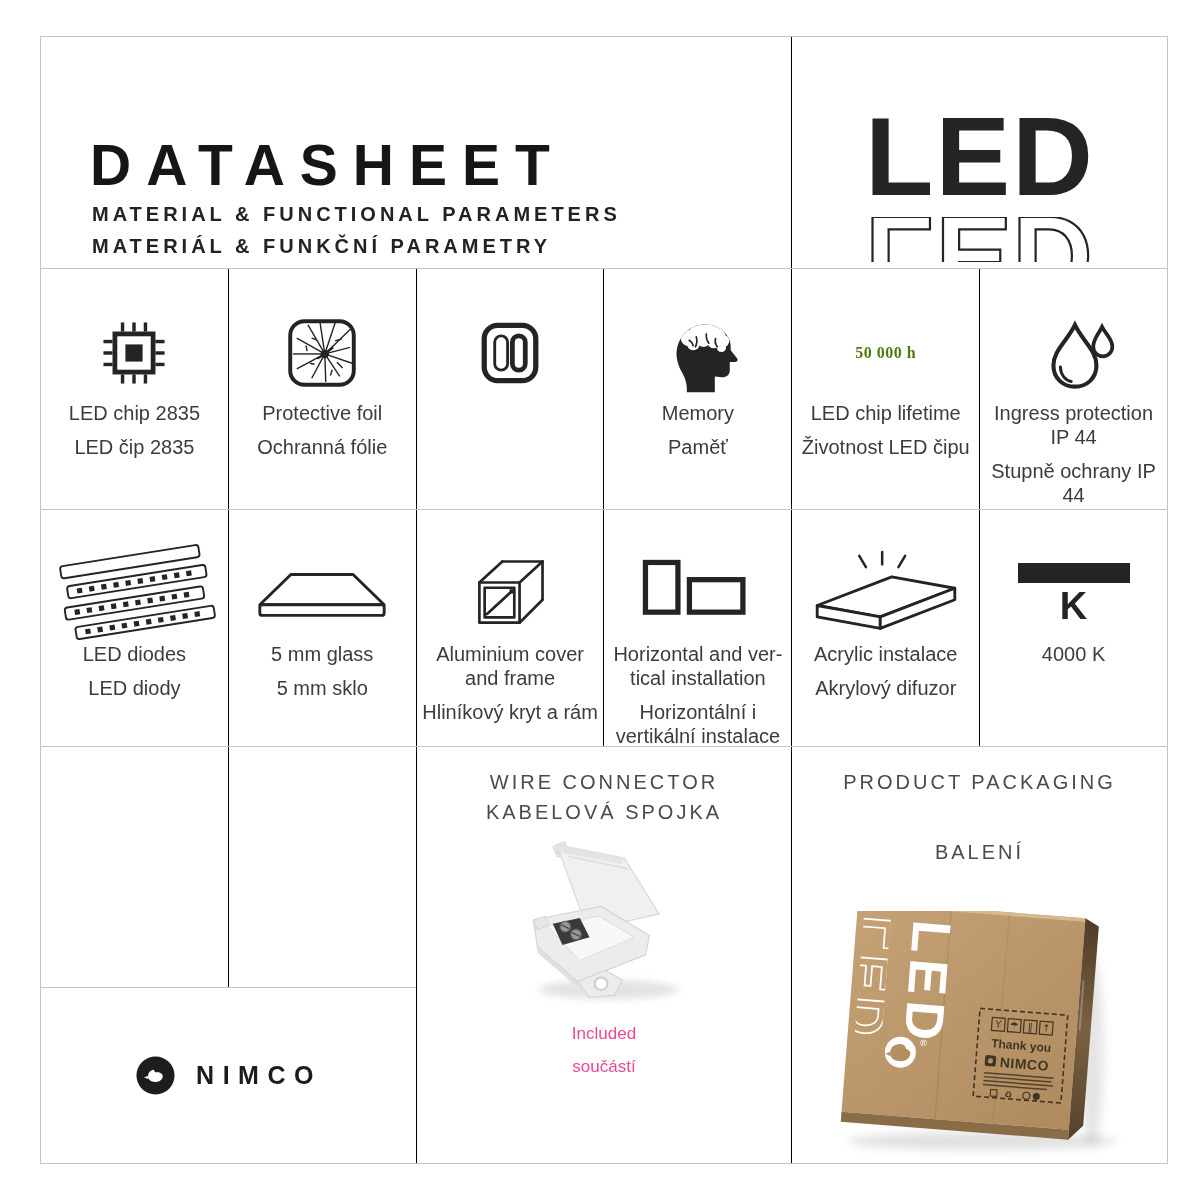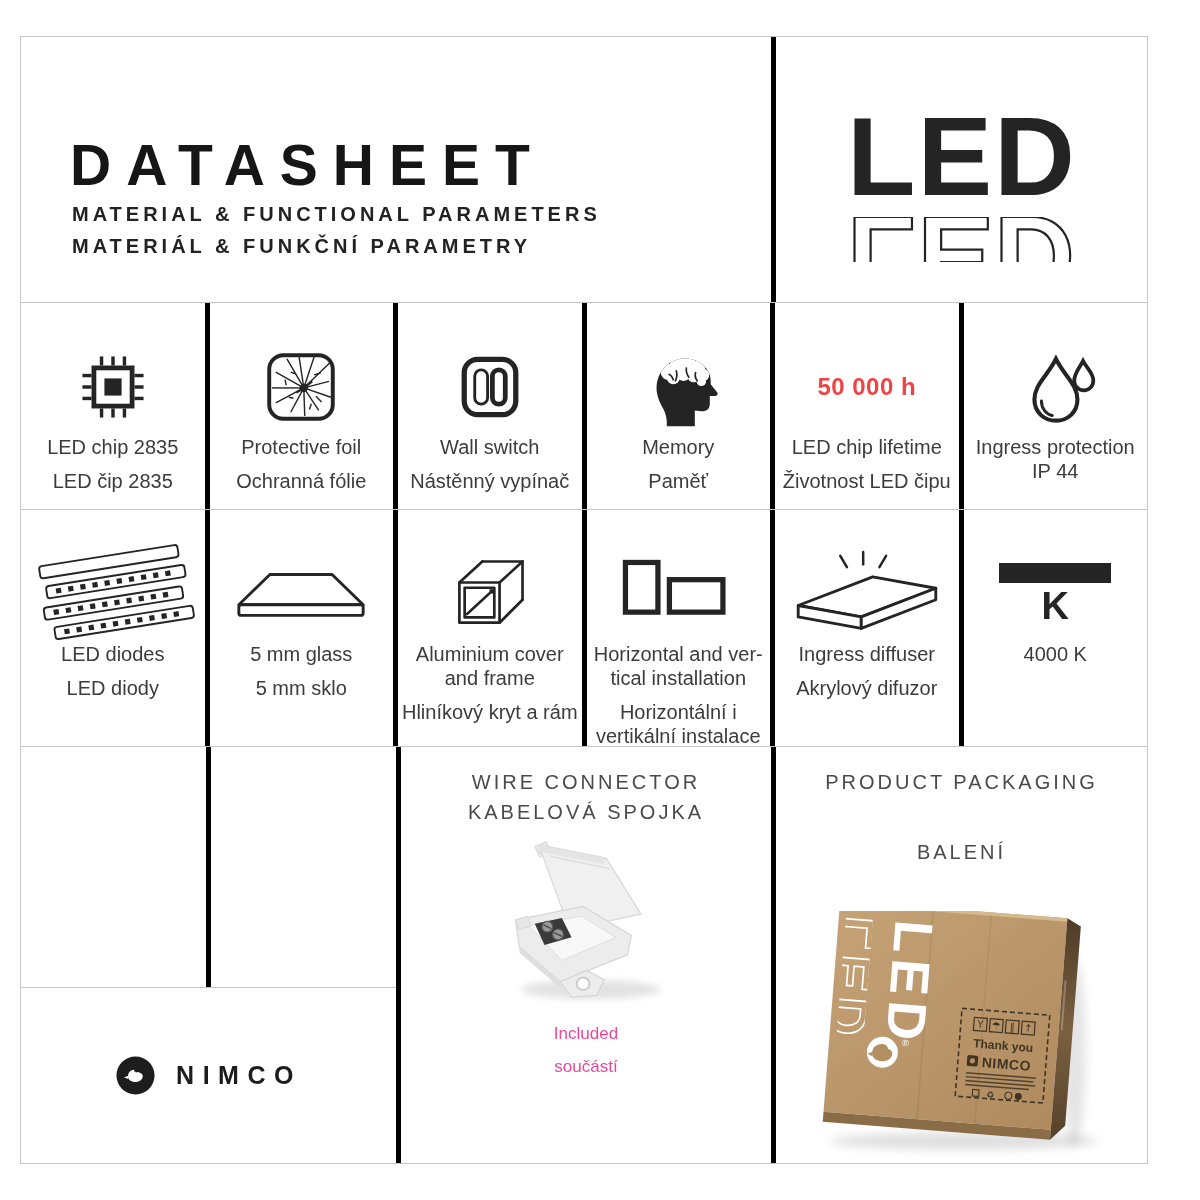--- a/index.html
+++ b/index.html
@@ -1,39 +1,39 @@
 <!DOCTYPE html>
 <html><head>
 <meta charset="utf-8">
 <style>
   html,body{margin:0;padding:0;background:#fff;}
   body{width:1200px;height:1200px;position:relative;font-family:"Liberation Sans",sans-serif;color:#3c3c3c;}
   *{box-sizing:border-box;}
-  .sheet{position:absolute;left:20px;top:36px;width:1128px;height:1128px;border:1px solid #c5c5c5;display:flex;flex-direction:column;}
+  .sheet{position:absolute;left:40px;top:36px;width:1128px;height:1128px;border:1px solid #c5c5c5;display:flex;flex-direction:column;}
   .row{display:flex;}
-  .bl{border-left:5px solid #000000;}
+  .bl{border-left:1px solid #000000;}
   .bt{border-top:1px solid #c5c5c5;}
 
   
   .header-row{height:309px;}
   .brand-cell{flex:1;position:relative;}
   .ds-title{position:absolute;left:49px;top:100px;font-size:57px;line-height:57px;font-weight:700;letter-spacing:15px;color:#161616;white-space:nowrap;}
   .ds-sub{position:absolute;left:51px;font-size:20px;line-height:20px;font-weight:700;letter-spacing:4px;color:#222;white-space:nowrap;}
   .ds-sub1{top:167px;}
   .ds-sub2{top:199px;text-align:center;}
   .logo-cell{width:376px;display:flex;justify-content:center;align-items:flex-start;padding-top:48px;}
 
   
   .frow1{height:241px;}
   .frow2{height:237px;}
   .feature{flex:1;display:flex;flex-direction:column;align-items:center;padding-top:44px;overflow:visible;}
   .icon-wrap{height:80px;display:flex;align-items:center;justify-content:center;}
   .labels{margin-top:8px;text-align:center;font-size:20px;color:#3c3c3c;}
   .para{line-height:24px;margin-bottom:10px;}
-  .big-hours{font-size:24px;font-weight:700;color:#ef4444;letter-spacing:0.5px;}
+  .big-hours{font-size:16px;font-weight:700;color:#4d7c0f;letter-spacing:0.5px;font-family:Liberation Serif, serif;}
   .kelvin{display:flex;flex-direction:column;align-items:center;}
   .kbar{width:112px;height:20px;background:#242424;margin-bottom:3px;}
   .kletter{font-size:38px;line-height:40px;font-weight:700;color:#242424;}
 
   
   .bottom-row{flex:1;}
   .left-stack{width:376px;display:flex;flex-direction:column;}
   .empty-split{height:240px;display:flex;}
   .empty-split .half{flex:1;}
   .nimco-cell{flex:1;display:flex;align-items:center;justify-content:center;}
@@ -140,24 +140,20 @@
     </div>
 
     <div class="feature bl">
       <div class="icon-wrap">
         <svg width="84" height="84" viewBox="0 0 88 88" fill="none">
           <rect x="17" y="15" width="54" height="58" rx="14" stroke="#242424" stroke-width="5.5"></rect>
           <rect x="28" y="26" width="13.5" height="36" rx="6.75" stroke="#242424" stroke-width="3"></rect>
           <rect x="46.5" y="26" width="13.5" height="36" rx="6.75" stroke="#242424" stroke-width="5"></rect>
         </svg>
       </div>
-      <div class="labels">
-        <div class="para">Wall switch</div>
-        <div class="para">Nástěnný vypínač</div>
-      </div>
     </div>
 
     <div class="feature bl">
       <div class="icon-wrap">
         <svg width="86" height="86" viewBox="0 0 92 92">
           <defs>
             <clipPath id="headclip">
                 <path d="M34,88 C34.5,80 33,74 28.5,66 C23,56 21,45 25.5,34.5 C30.5,22.5 42,15 55,15.5 C67,16 76.5,23 80,33 C81,36.5 81,40 81,43 L88,52 C89,53.8 88,55.5 86,55.5 L80,55.5 L80,64.5 C80,69.5 76,72.5 71,72 L64,71.2 L64,88 Z"></path>
               </clipPath>
           </defs>
@@ -202,20 +198,24 @@
         <svg width="86" height="86" viewBox="0 0 92 92" fill="none">
           <path d="M76,18 C80,26 87,31 87,39 C87,45 82.6,49.6 76.8,49.6 C71,49.6 66.6,45 66.6,39 C66.6,31 72,26 76,18 Z" stroke="#242424" stroke-width="4" fill="#ffffff"></path>
           <path d="M47,16 C55,33 70,43 70,59.5 C70,73 59.8,82 47,82 C34.2,82 24,73 24,59.5 C24,43 39,33 47,16 Z" stroke="#242424" stroke-width="4.4" fill="#ffffff"></path>
           <path d="M31.5,61 C31.5,69 36.5,75 43,76.5" stroke="#242424" stroke-width="3.2" stroke-linecap="round"></path>
         </svg>
       </div>
       <div class="labels">
         <div class="para">
           <div>Ingress protection</div>
           <div>IP 44</div>
+        </div>
+        <div class="para">
+          <div>Stupně ochrany IP</div>
+          <div>44</div>
         </div>
       </div>
     </div>
   </div>
 
   <div class="row frow2 bt">
 
     <div class="feature">
       <div class="icon-wrap">
         <svg width="164" height="104" viewBox="0 0 170 110" fill="none">
@@ -329,21 +329,21 @@
               <line x1="110" y1="10" x2="103" y2="22"></line>
           </g>
           <g stroke-width="3" fill="#fff">
             <path d="M18,62 L96,32 L162,44 L84,74 Z"></path>
             <path d="M18,62 L84,74 L84,86 L18,74 Z"></path>
             <path d="M84,74 L162,44 L162,56 L84,86 Z"></path>
           </g>
         </svg>
       </div>
       <div class="labels">
-        <div class="para">Ingress diffuser</div>
+        <div class="para">Acrylic instalace</div>
         <div class="para">Akrylový difuzor</div>
       </div>
     </div>
 
     <div class="feature bl">
       <div class="icon-wrap">
         <div class="kelvin">
           <div class="kbar"></div>
           <div class="kletter">K</div>
         </div>

